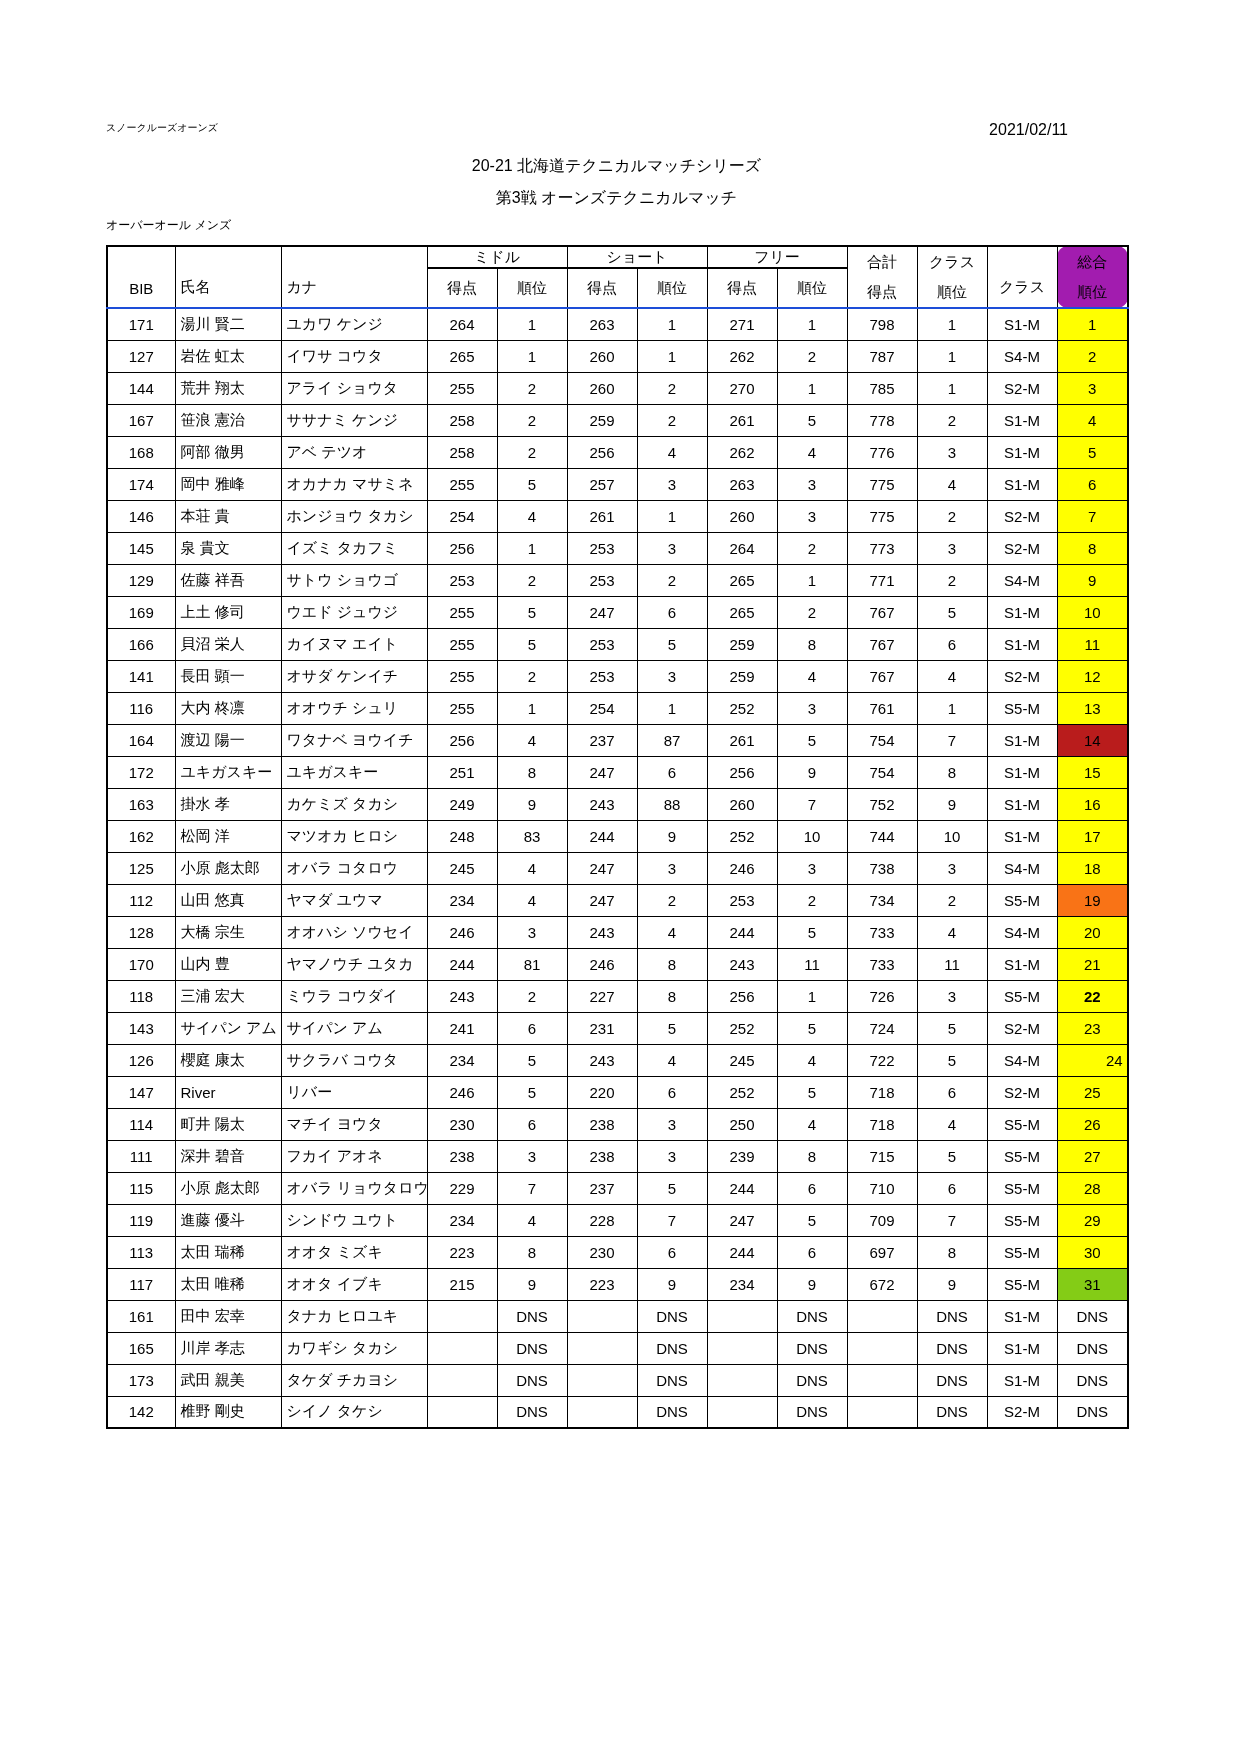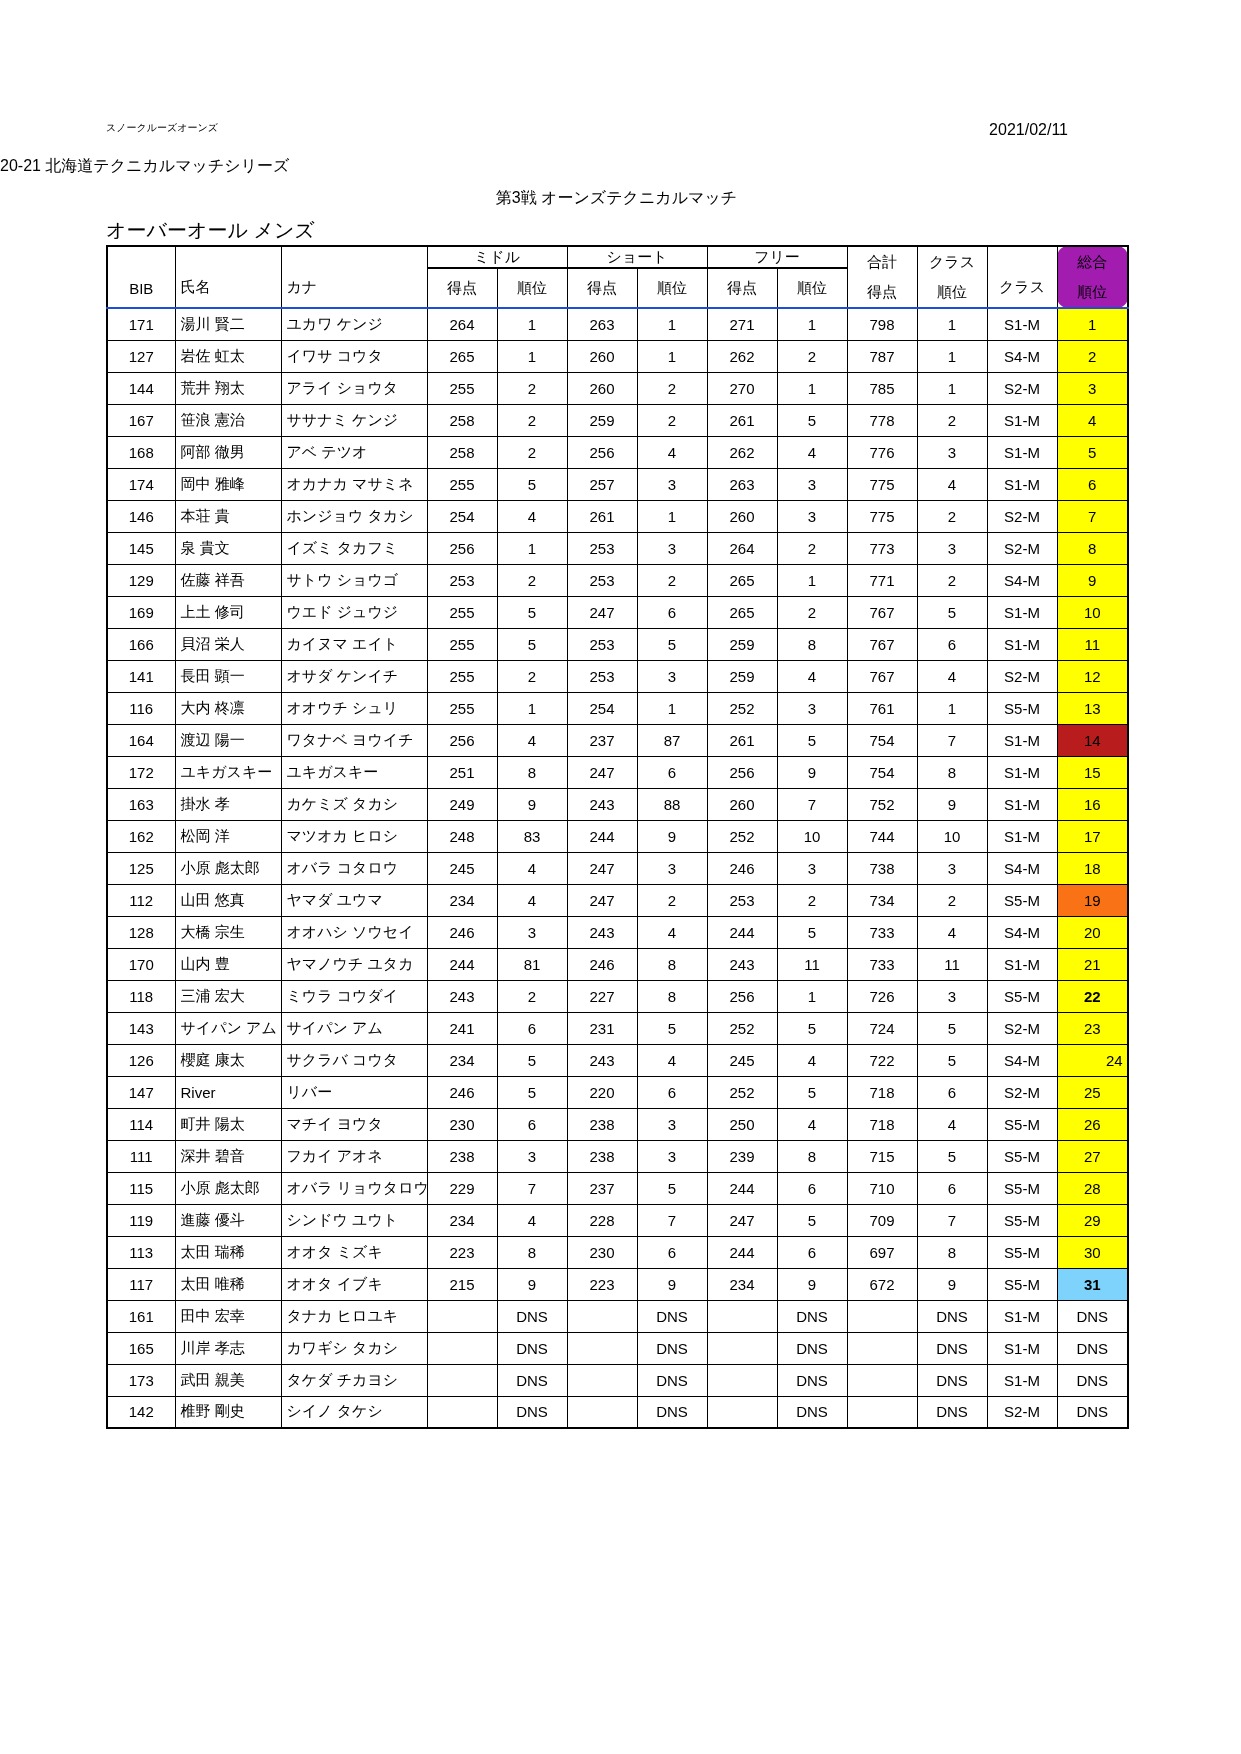--- a/index.html
+++ b/index.html
@@ -6,23 +6,23 @@
   body {
     width: 1241px;
     height: 1754px;
     background: #ffffff;
     color: #000000;
     font-family: "Liberation Sans", sans-serif;
     position: relative;
   }
   .hdr-left  { position: absolute; left: 106px; top: 121px; font-size: 10px; }
   .hdr-date  { position: absolute; right: 173px; top: 121px; font-size: 16px; }
-  .title-1   { position: absolute; left: 0; top: 156px; width: 1233px; font-size: 16px; }
+  .title-1   { position: absolute; left: 0; top: 156px; width: 1233px; text-align: center; font-size: 16px; }
   .title-2   { position: absolute; left: 0; top: 188px; width: 1233px; text-align: center; font-size: 16px; }
-  .section   { position: absolute; left: 106px; top: 217px; font-size: 20px; }
+  .section   { position: absolute; left: 106px; top: 217px; font-size: 12px; }
 
   table.results {
     position: absolute;
     left: 106px;
     top: 245px;
     width: 1021px;
     border-collapse: collapse;
     table-layout: fixed;
     border: 2px solid #000;
     font-size: 15px;
@@ -557,21 +557,21 @@
         <td class="c-kana">オオタ イブキ</td>
         <td class="c-num">215</td>
         <td class="c-num">9</td>
         <td class="c-num">223</td>
         <td class="c-num">9</td>
         <td class="c-num">234</td>
         <td class="c-num">9</td>
         <td class="c-num">672</td>
         <td class="c-num">9</td>
         <td class="c-num">S5-M</td>
-        <td class="c-overall hl" style="background: #7dd3fc; font-weight: bold;">31</td>
+        <td class="c-overall hl" style="background: #84cc16;">31</td>
       </tr>
       <tr>
         <td class="c-bib">161</td>
         <td class="c-name">田中 宏幸</td>
         <td class="c-kana">タナカ ヒロユキ</td>
         <td class="c-num"></td>
         <td class="c-num">DNS</td>
         <td class="c-num"></td>
         <td class="c-num">DNS</td>
         <td class="c-num"></td>

